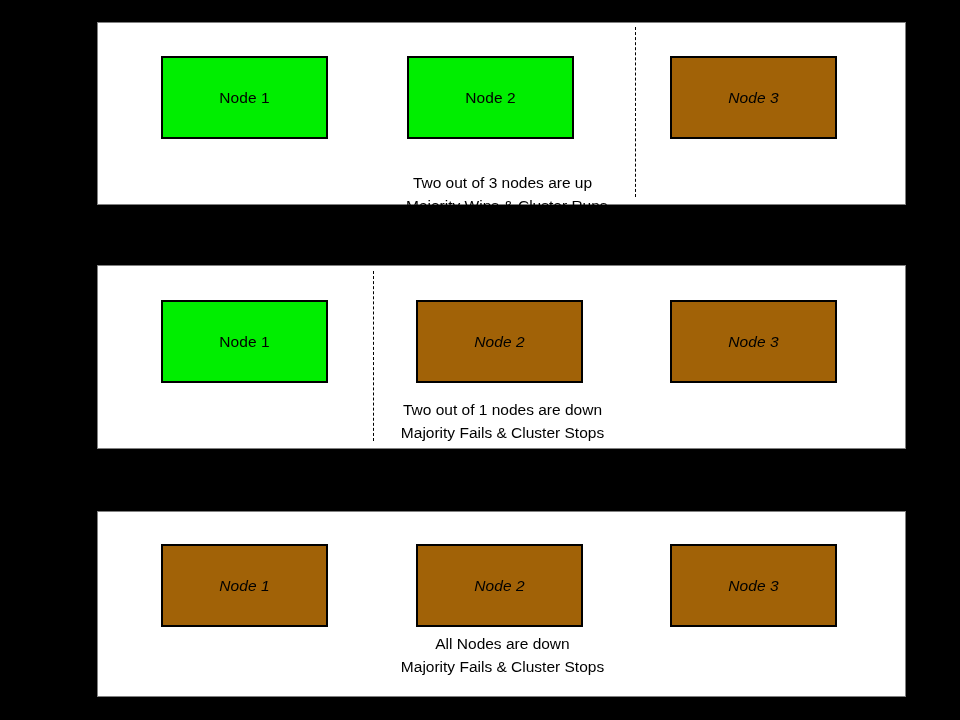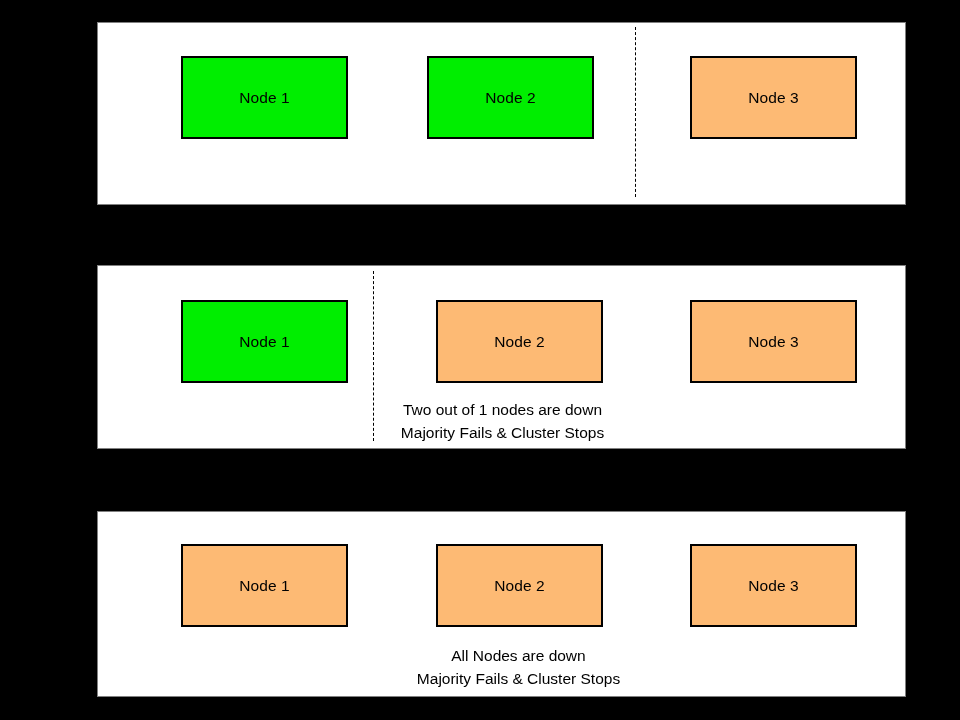--- a/index.html
+++ b/index.html
@@ -25,27 +25,27 @@
     position: absolute;
     box-sizing: border-box;
     border: 2px solid #000000;
     display: flex;
     align-items: center;
     justify-content: center;
     color: #000000;
     font-size: 15.5px;
     font-family: "Liberation Sans", sans-serif;
     letter-spacing: 0.1px;
-    margin-left: 20px;
   }
   .node-up {
     background: #00ee00;
   }
   .node-down {
-    background: #fdba74;
+    background: #a16207;
+    font-style: italic;
   }
   .divider {
     position: absolute;
     width: 0;
     border-left: 1.6px dashed #000000;
   }
   .caption {
     position: absolute;
     text-align: center;
     color: #000000;
@@ -72,20 +72,24 @@
     <div class="node-box node-up" style="left:309px; top:33px; width:167px; height:83px;">
       <span>Node 2</span>
     </div>
 
     <div class="node-box node-down" style="left:572px; top:33px; width:167px; height:83px;">
       <span>Node 3</span>
     </div>
 
     <div class="divider" style="left:537px; top:4px; height:170px;"></div>
 
+    <div class="caption" style="left:0px; top:148px; width:809px;">
+      <span class="caption-line">Two out of 3 nodes are up</span>
+      <span class="caption-line">, Majority Wins &amp; Cluster Runs</span>
+    </div>
   </div>
 
   <div class="panel" style="left:97px; top:265px; width:809px; height:184px;">
 
     <div class="node-box node-up" style="left:63px; top:34px; width:167px; height:83px;">
       <span>Node 1</span>
     </div>
 
     <div class="node-box node-down" style="left:318px; top:34px; width:167px; height:83px;">
       <span>Node 2</span>
@@ -110,19 +114,19 @@
     </div>
 
     <div class="node-box node-down" style="left:318px; top:32px; width:167px; height:83px;">
       <span>Node 2</span>
     </div>
 
     <div class="node-box node-down" style="left:572px; top:32px; width:167px; height:83px;">
       <span>Node 3</span>
     </div>
 
-    <div class="caption" style="left:0px; top:132px; width:809px;padding-left:16px;">
+    <div class="caption" style="left:0px; top:120px; width:809px;">
       <span class="caption-line">All Nodes are down</span>
       <span class="caption-line">Majority Fails &amp; Cluster Stops</span>
     </div>
   </div>
 
 </div>
 
 </body></html>

